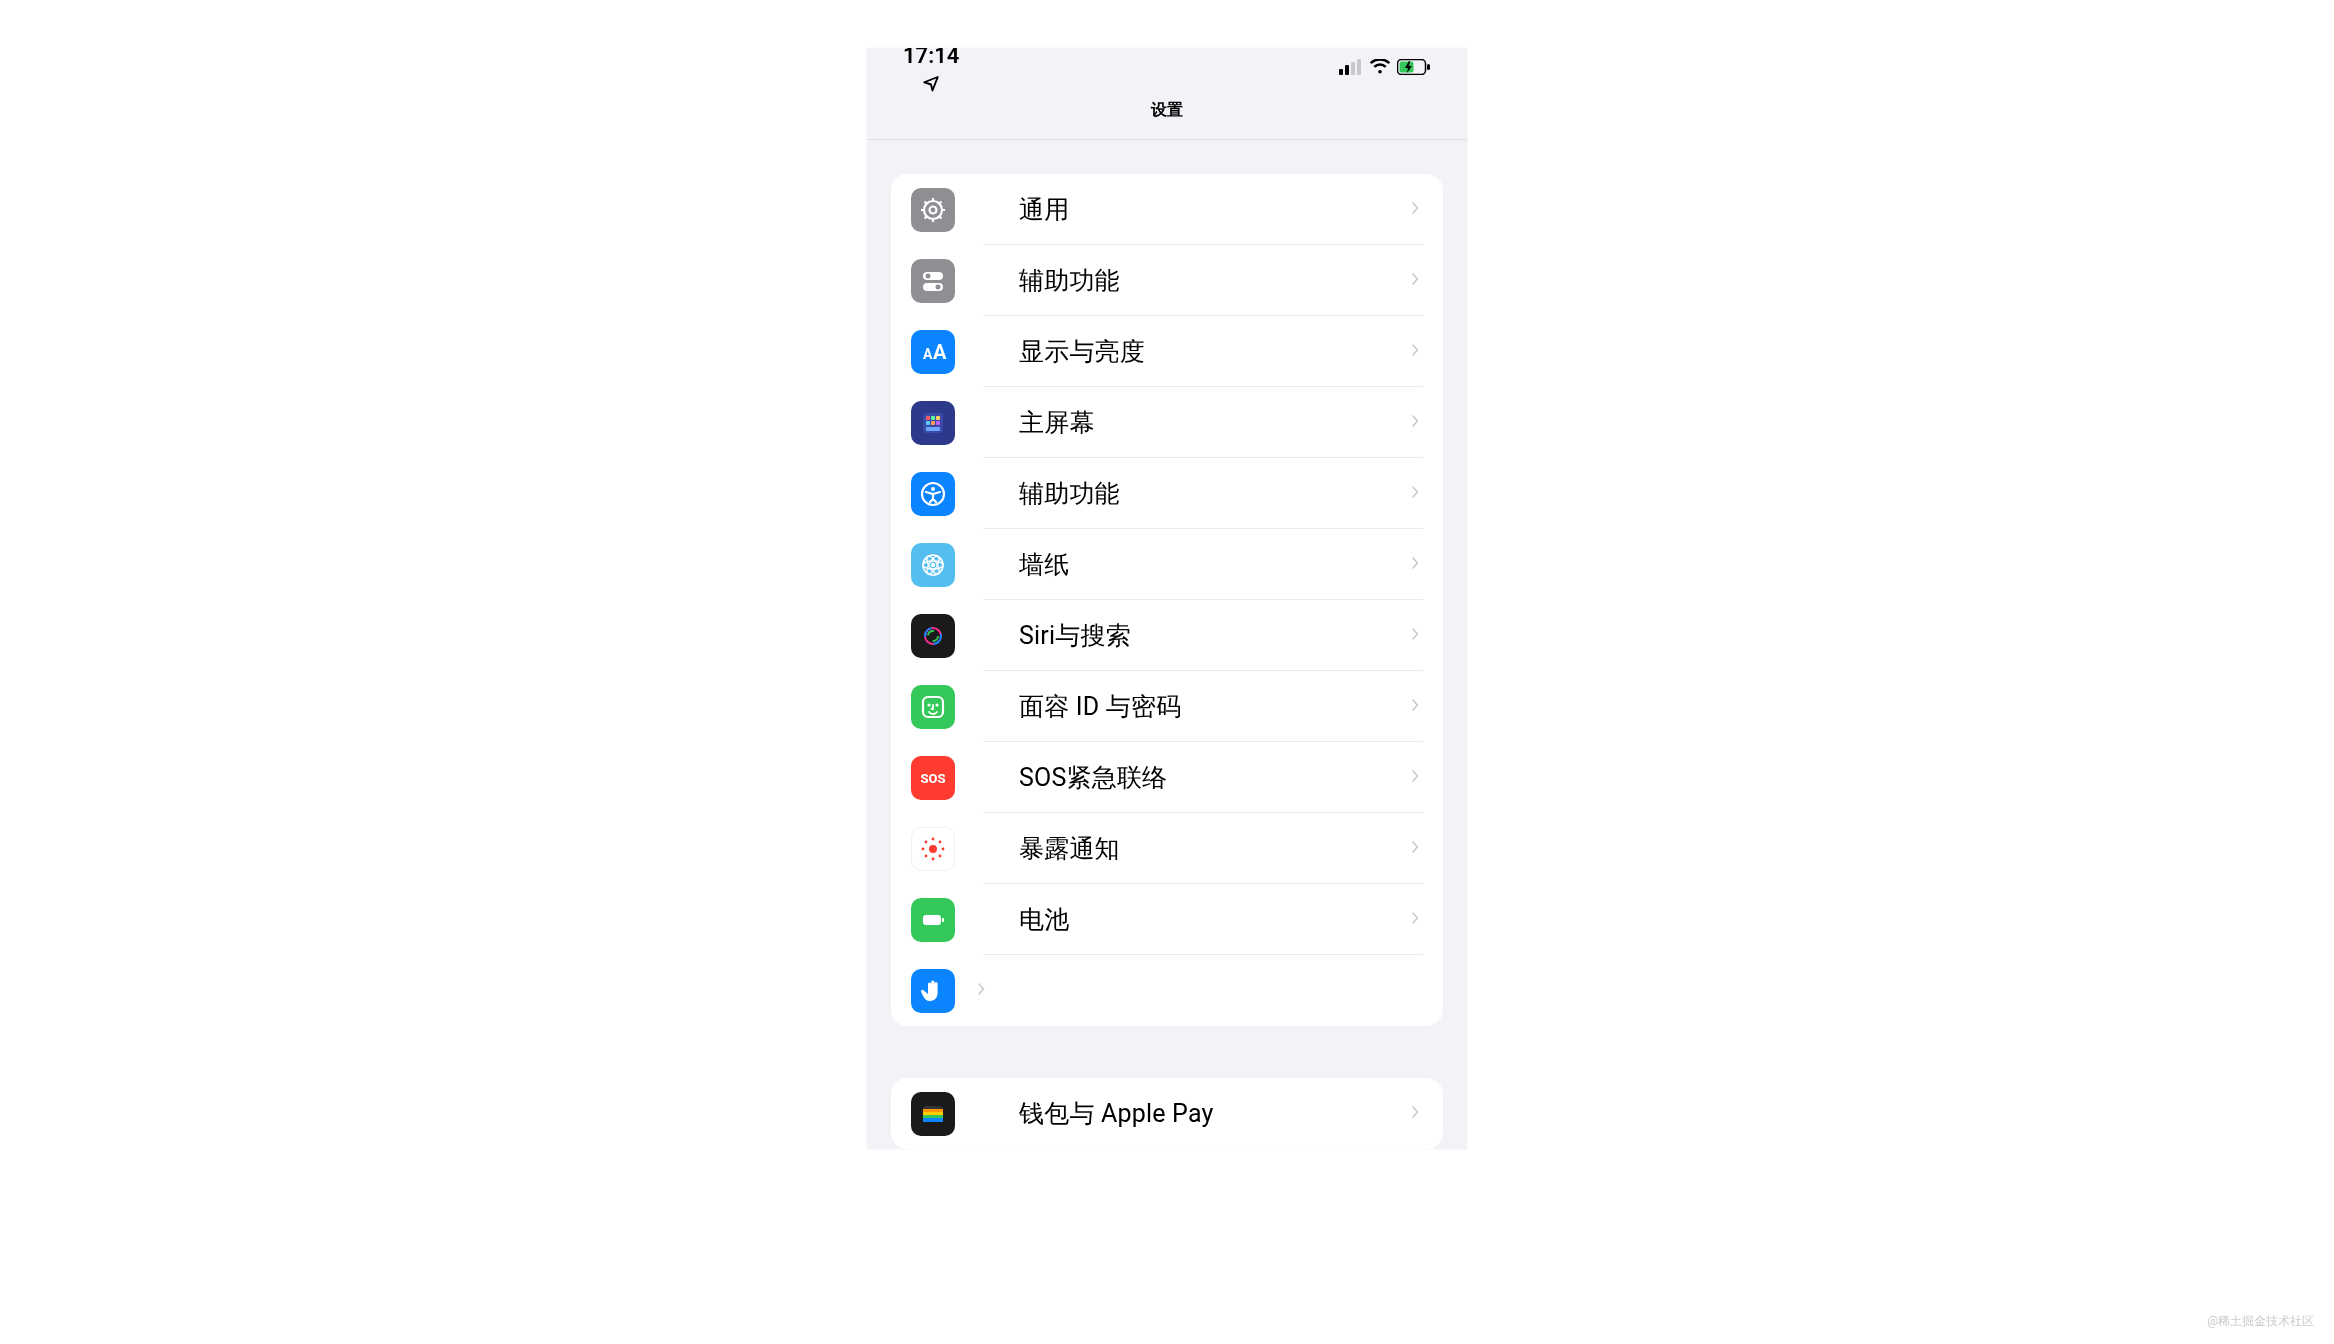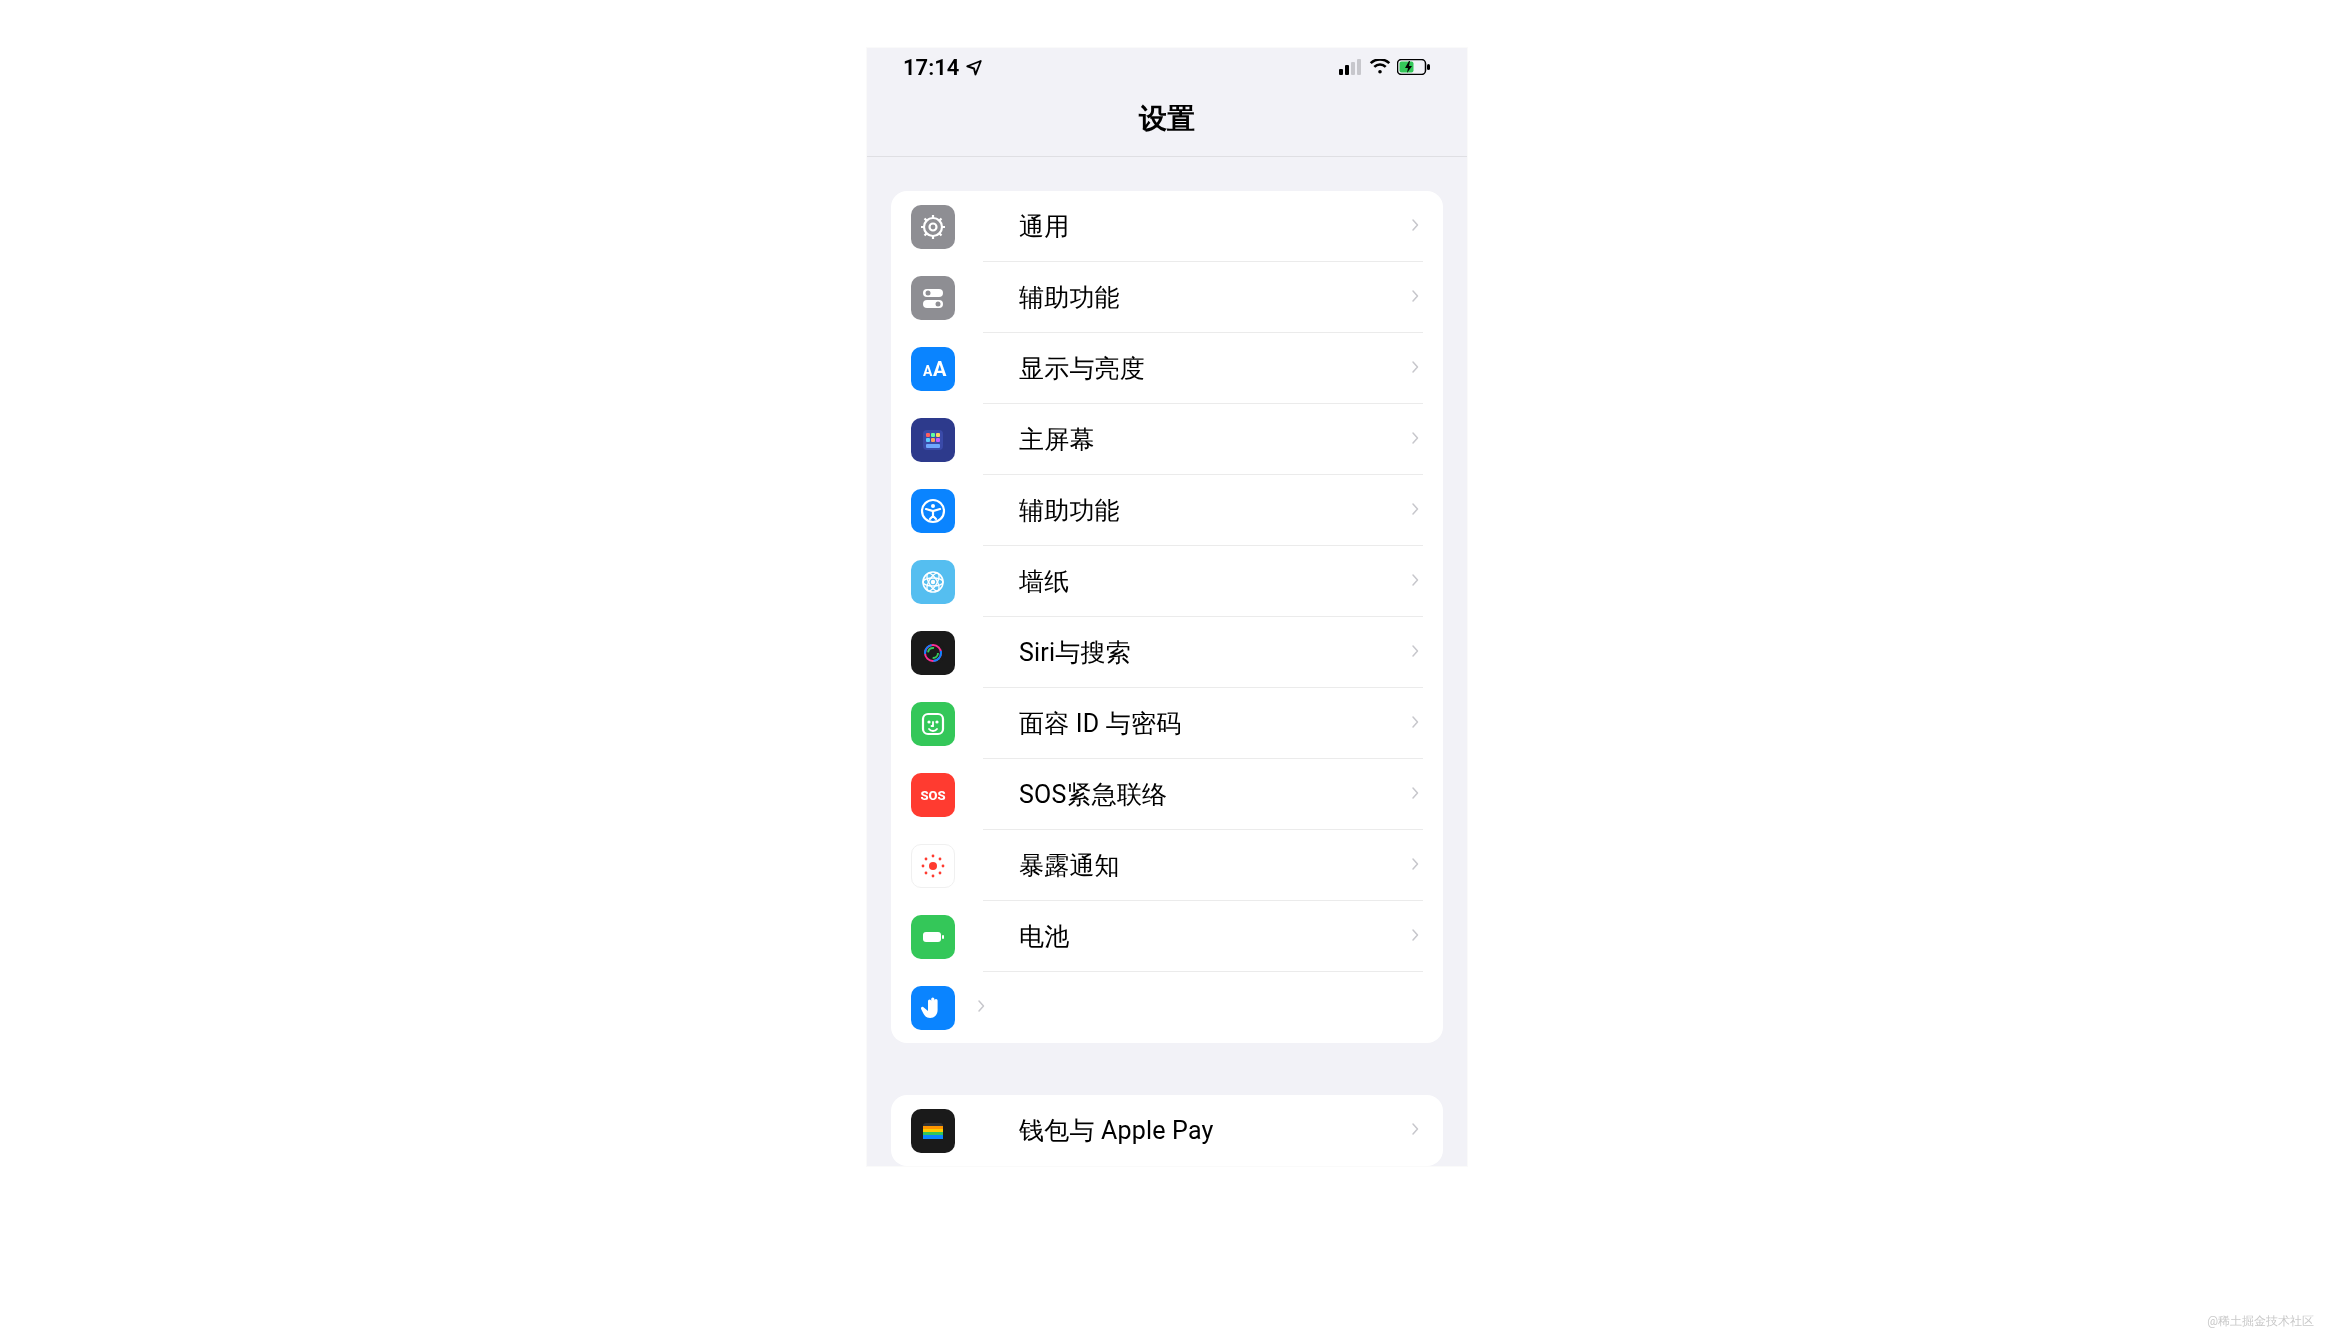--- a/index.html
+++ b/index.html
@@ -24,25 +24,25 @@
     .status-bar {
       display: flex;
       justify-content: space-between;
       align-items: center;
       height: 38px;
       padding: 0 36px 0 36px;
       font-size: 22px;
       font-weight: 600;
       color: #000;
     }
-    .status-left { display:flex; align-items:center; gap:6px; }
+    .status-left { display:flex; align-items:center; gap:6px;flex-direction:column; }
     .status-right { display:flex; align-items:center; gap:6px; }
     .nav-title {
       text-align: center;
-      font-size: 28px;
+      font-size: 16px;
       font-weight: 600;
       color: #000;
       padding: 14px 0 18px;
       border-bottom: 1px solid rgba(0,0,0,0.08);
     }
     .section {
       background: #ffffff;
       margin: 34px 24px 0 24px;
       border-radius: 16px;
       overflow: hidden;

